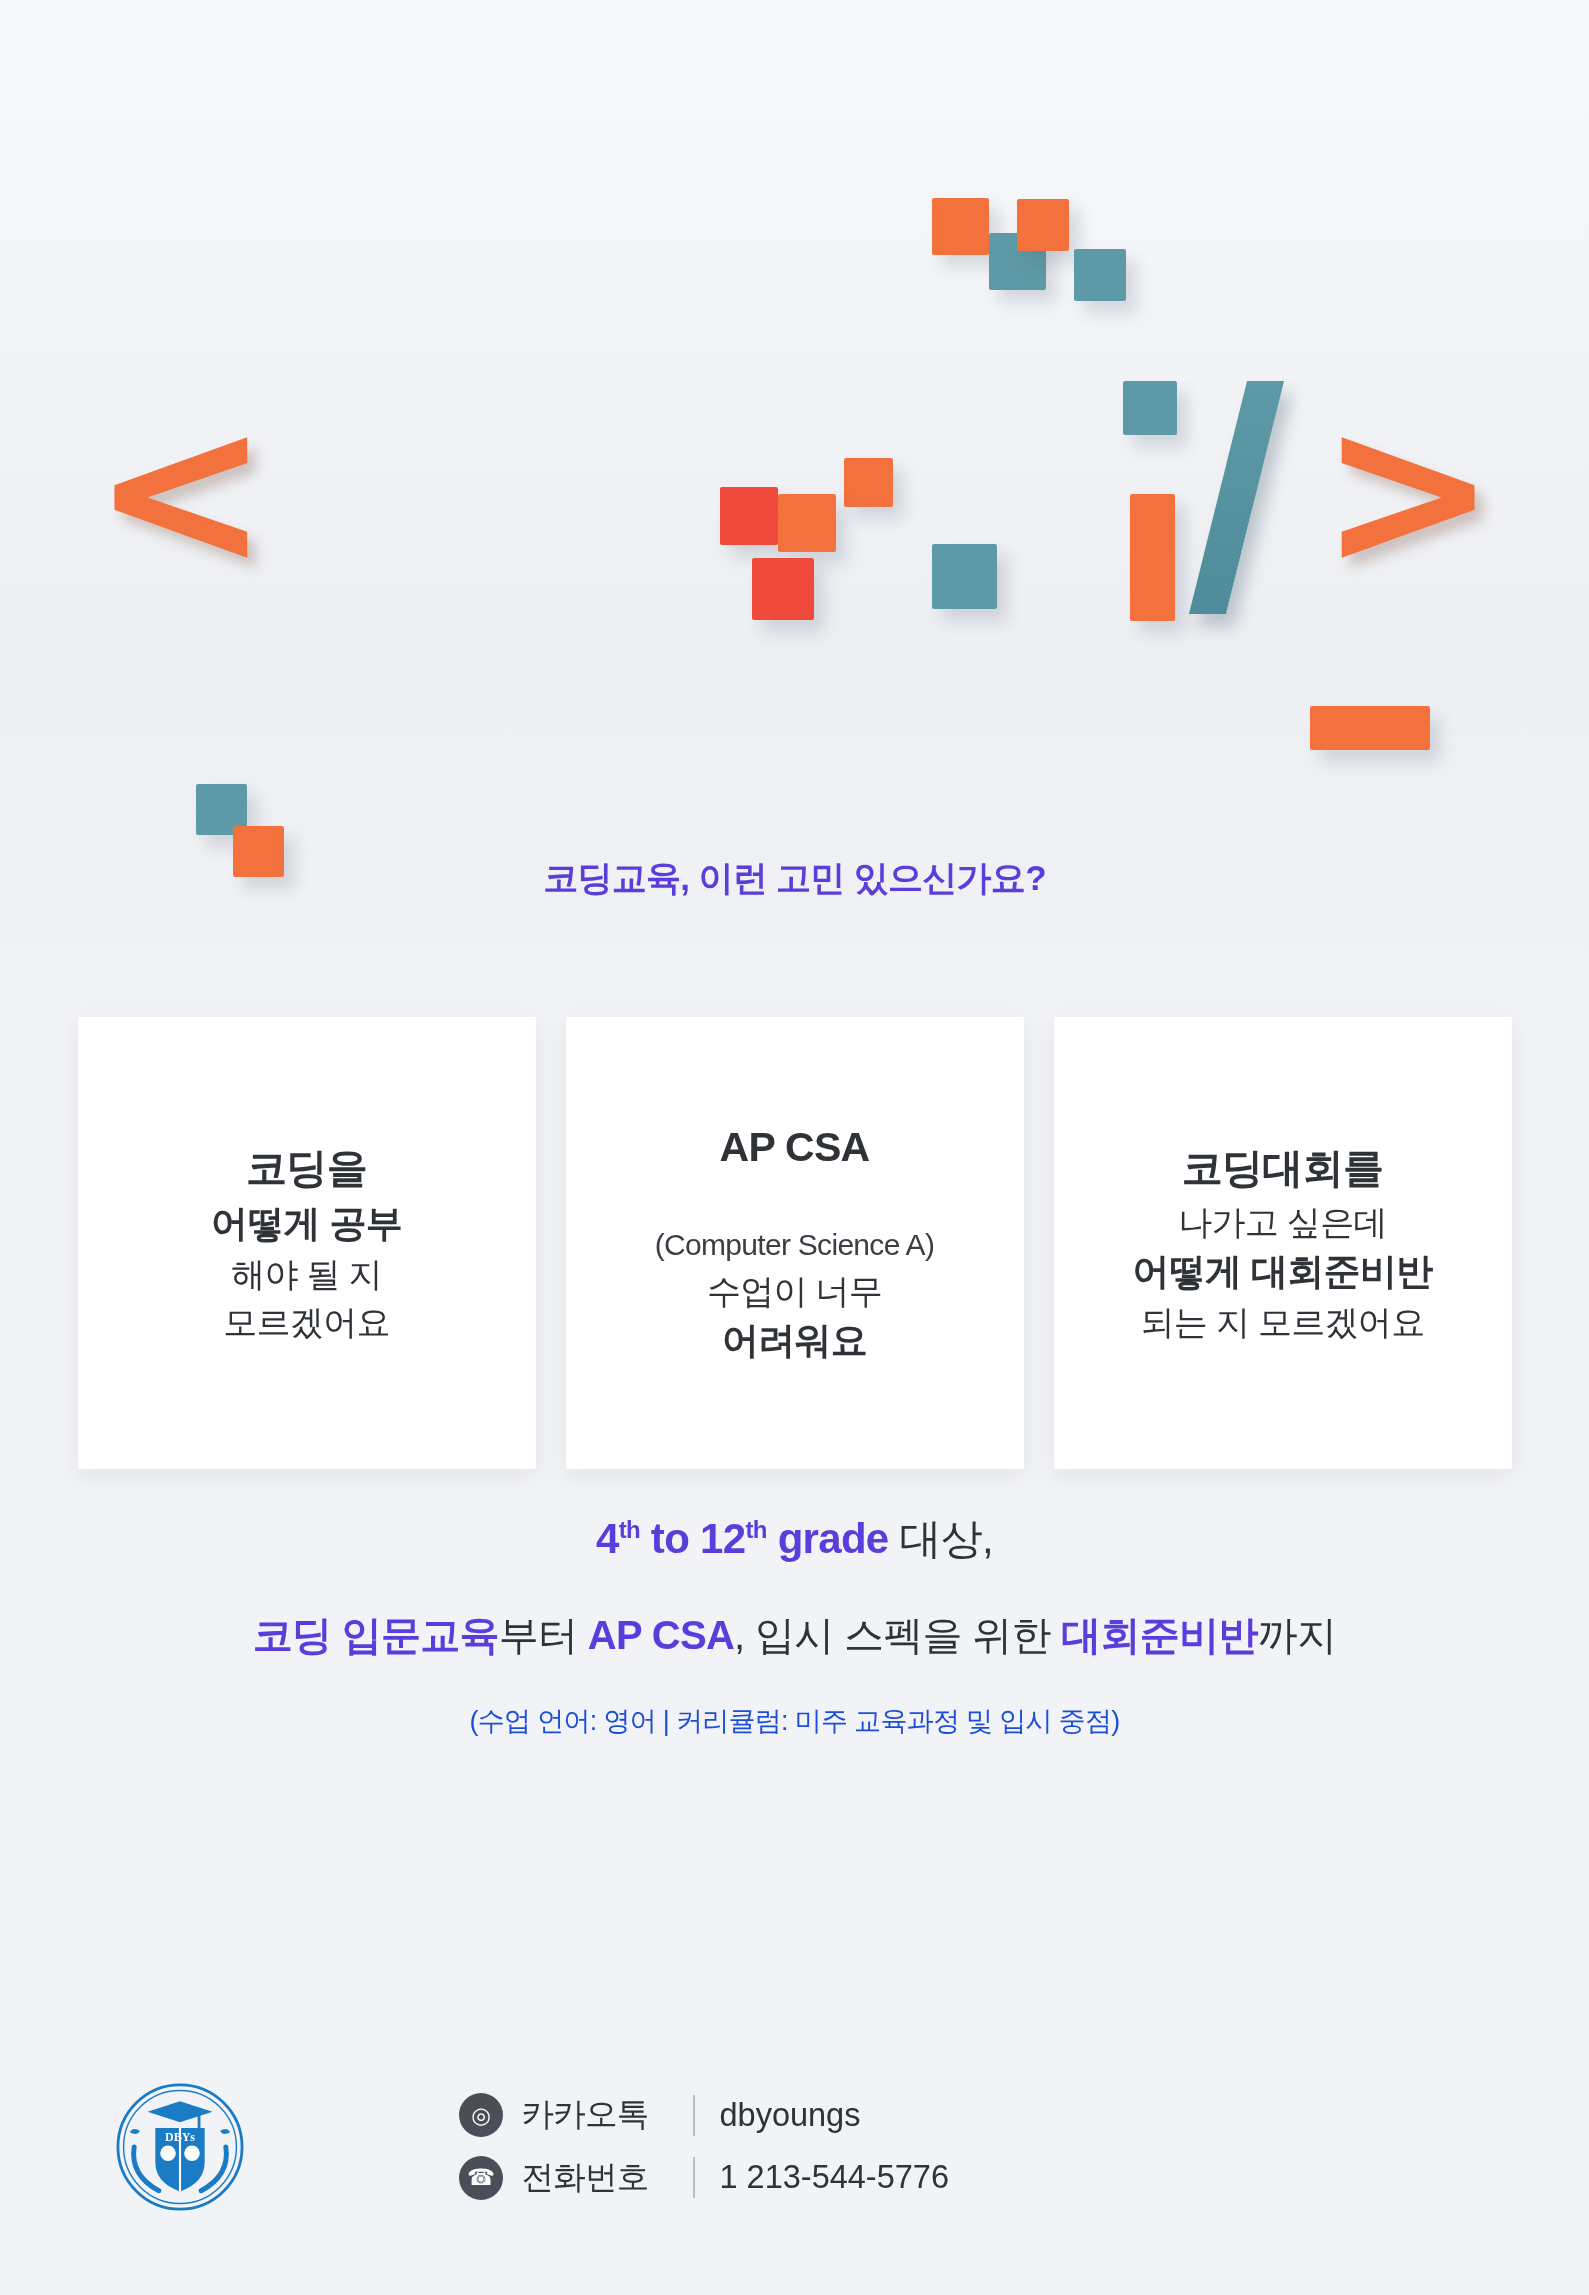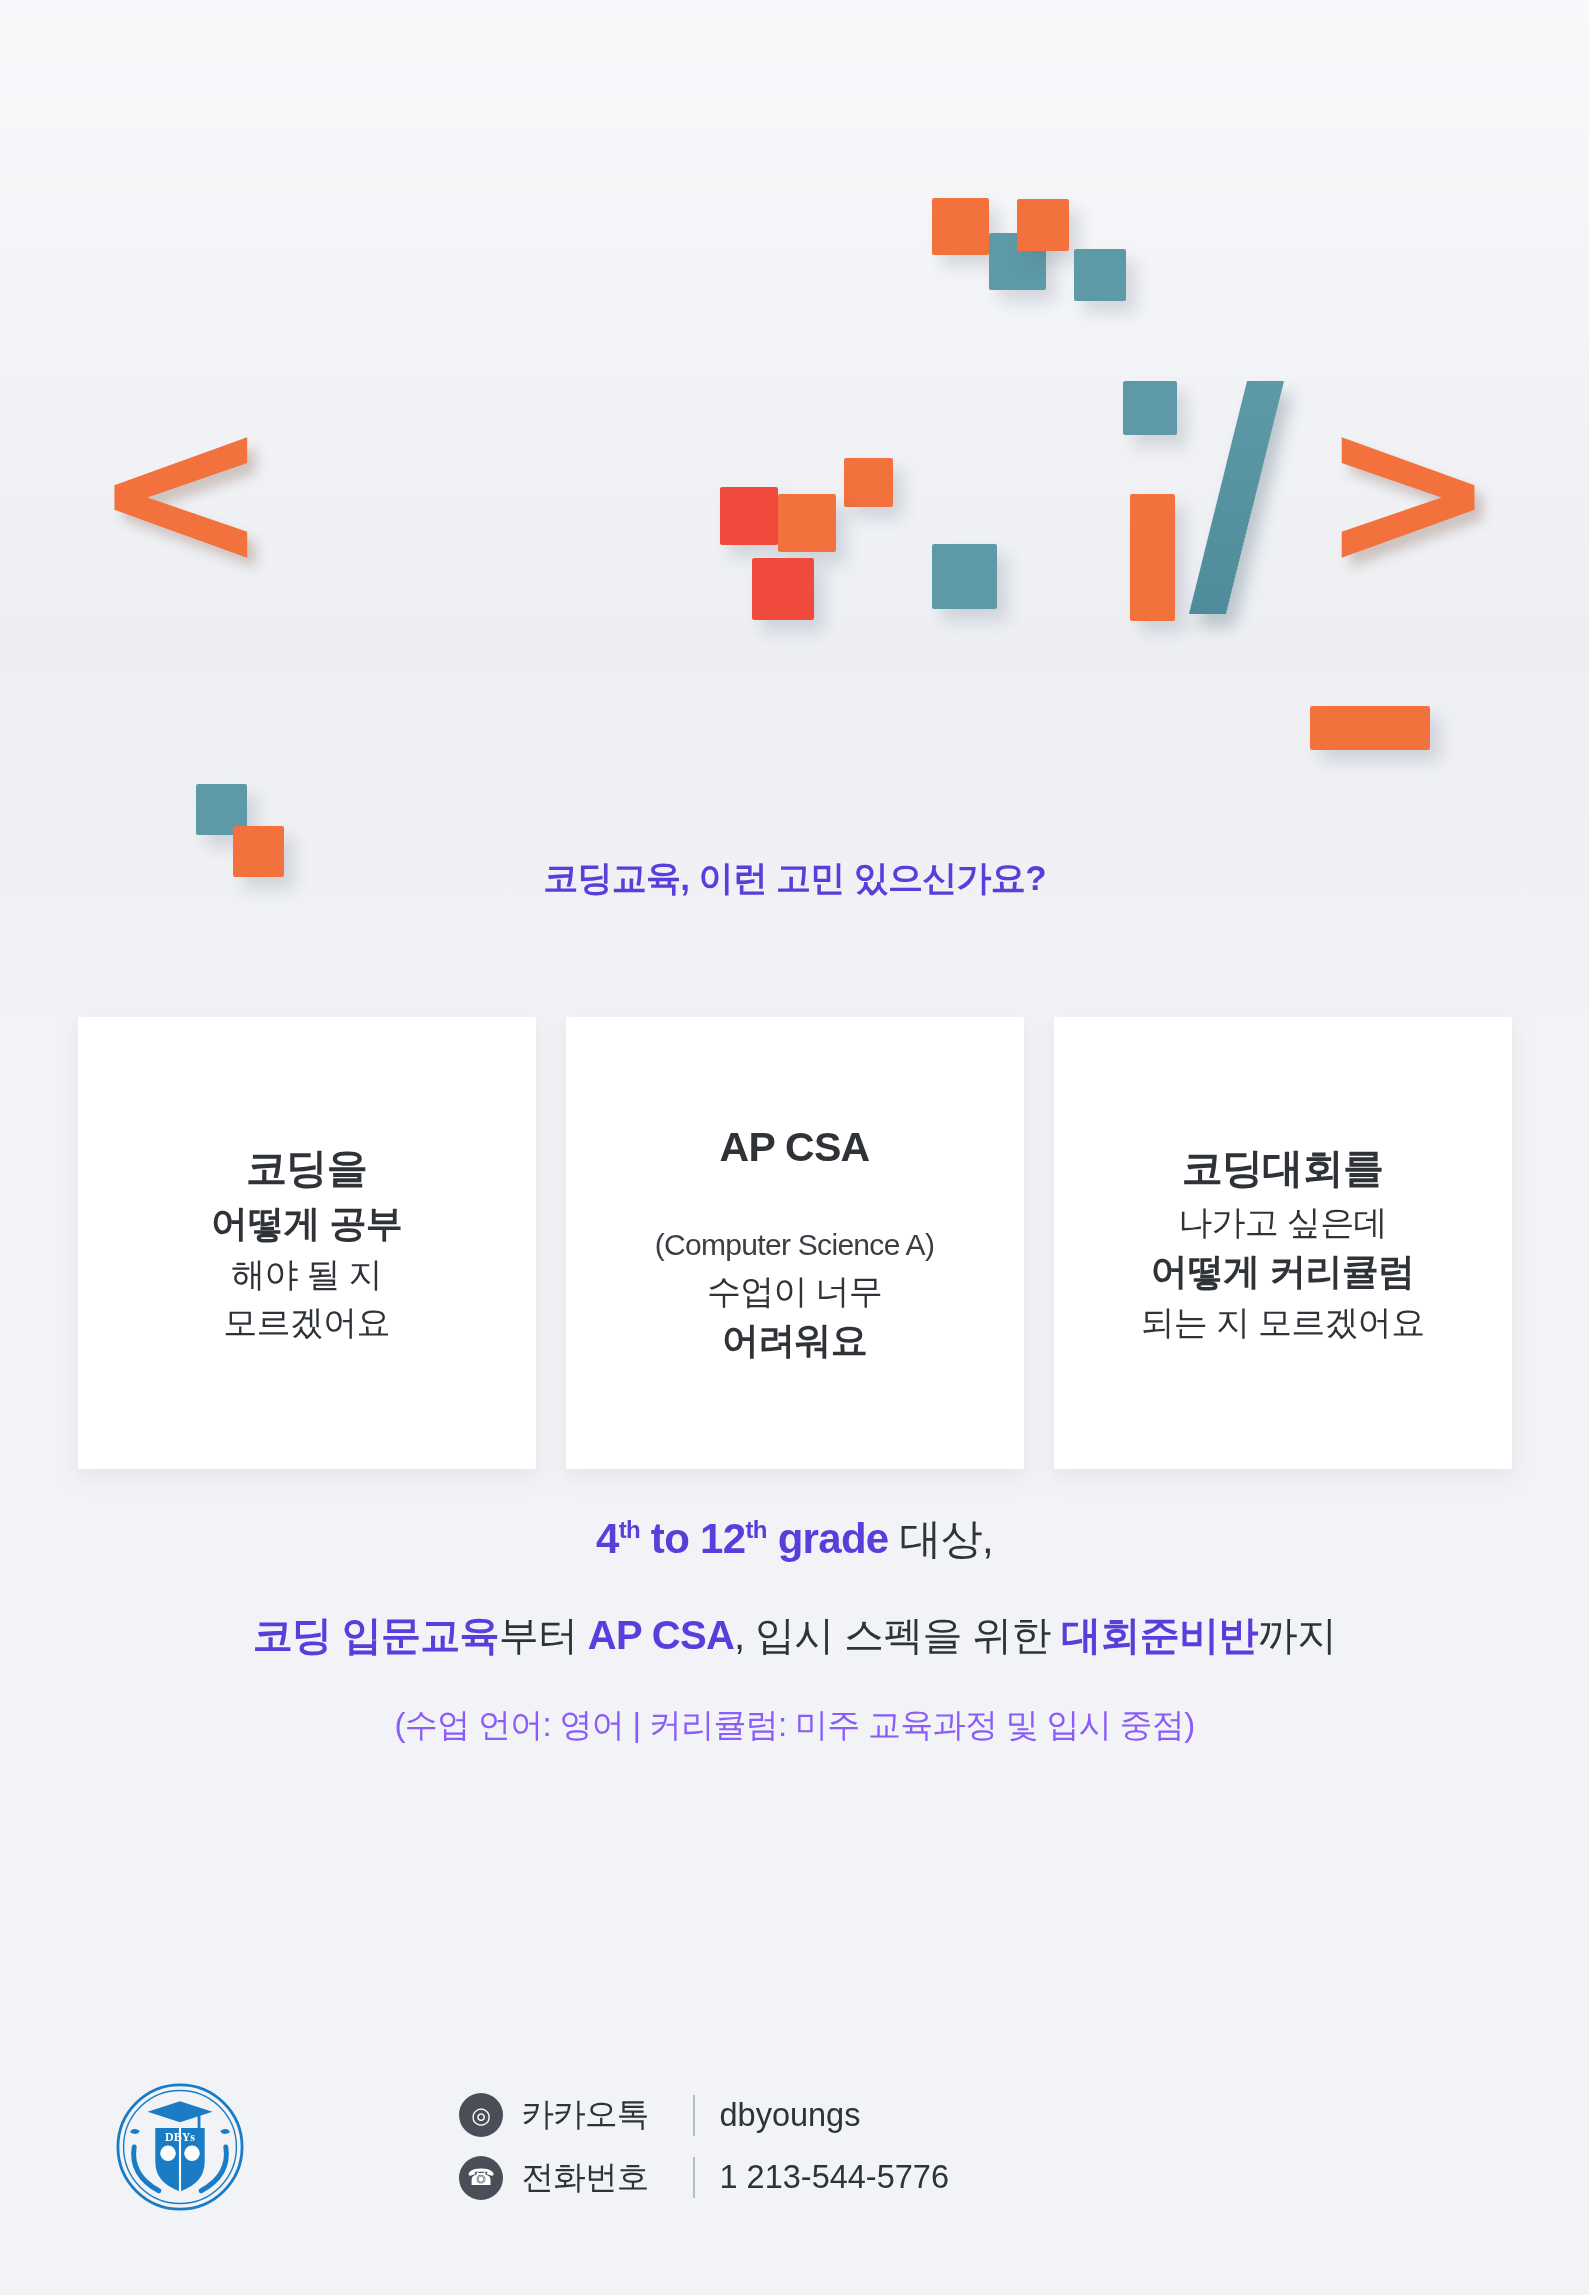--- a/index.html
+++ b/index.html
@@ -113,21 +113,21 @@
     position:absolute;
     top:1511px; left:0; width:1589px;
     text-align:center;
   }
   .summary .l1 { font-size:42px; letter-spacing:-0.7px; margin-bottom:41px; color:#2f3338; }
   .summary .l1 .hl { color:#5b3ddb; font-weight:bold; }
   .summary .l1 sup { font-size:24px; vertical-align:super; }
   .summary .l2 { font-size:40px; letter-spacing:-0.7px; margin-bottom:40px; color:#2f3338; }
   .summary .l2 .hl { color:#5b3ddb; font-weight:bold; }
   .summary .l3 { font-size:33px; color:#3b4047; margin-bottom:37px; letter-spacing:-0.7px; }
-  .summary .l4 { font-size:33px; color:#8b5cf6; letter-spacing:-0.7px; }
+  .summary .l4 { font-size:27px; color:#1d4ed8; letter-spacing:-0.7px; }
 
   
   .footer {
     position:absolute;
     bottom:0; left:0; width:1589px; height:297px;
     display:flex; align-items:center;
   }
   .brand { display:flex; align-items:flex-end; margin-left:113px; }
   .crest { width:134px; height:134px; position:relative; }
   .brand-text { margin-left:25.4px; }
@@ -199,21 +199,21 @@
   <div class="card">
     <div class="line title">AP CSA</div>
     <div class="line small">(Computer Science A)</div>
     <div class="line">수업이 너무</div>
     <div class="line b">어려워요</div>
   </div>
 
   <div class="card">
     <div class="line title">코딩대회를</div>
     <div class="line">나가고 싶은데</div>
-    <div class="line b">어떻게 커리큘럼</div>
+    <div class="line b">어떻게 대회준비반</div>
     <div class="line">되는 지 모르겠어요</div>
   </div>
 
 </div>
 
 <div class="summary">
   <div class="l1">
     <span class="hl"><span>4</span><sup>th</sup><span> to 12</span><sup>th</sup><span> grade</span></span><span> 대상,</span>
   </div>
   <div class="l2">

